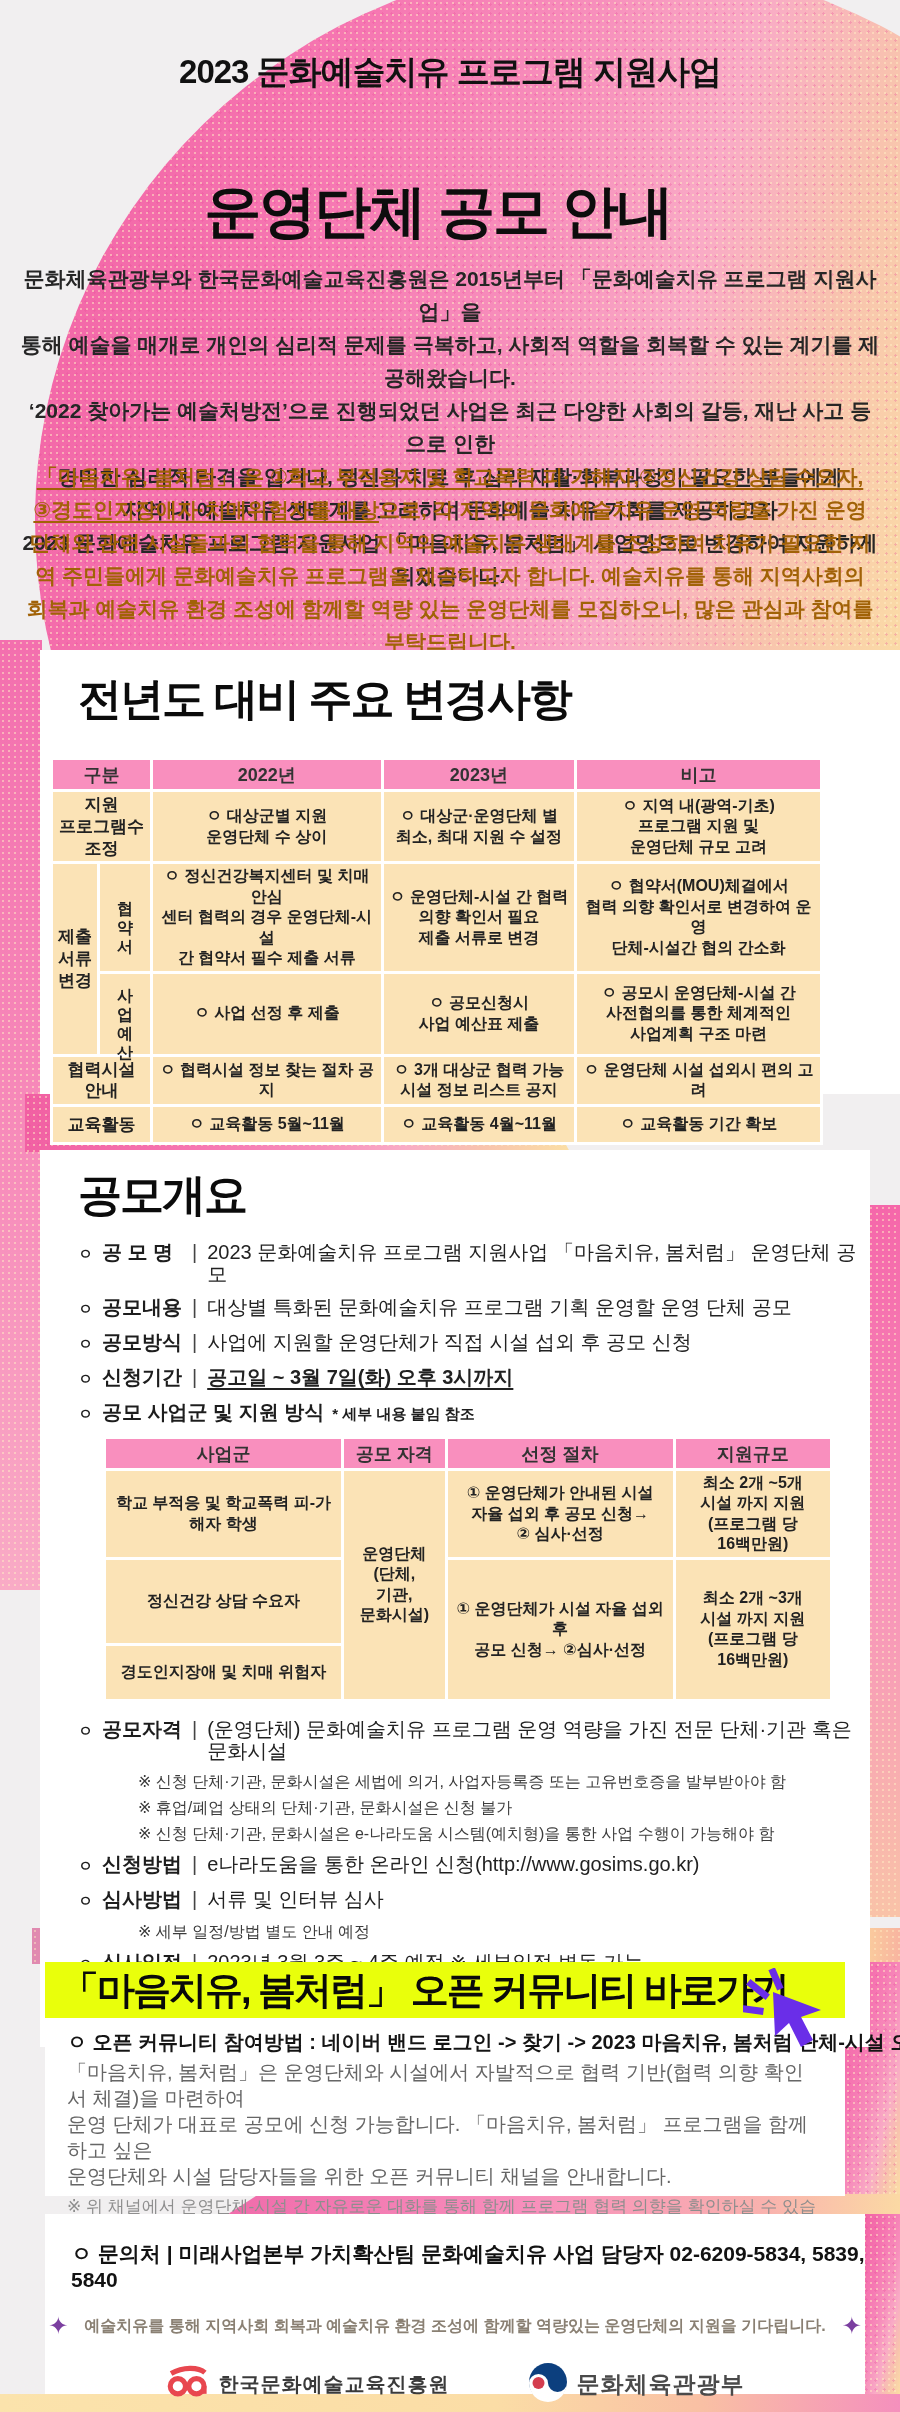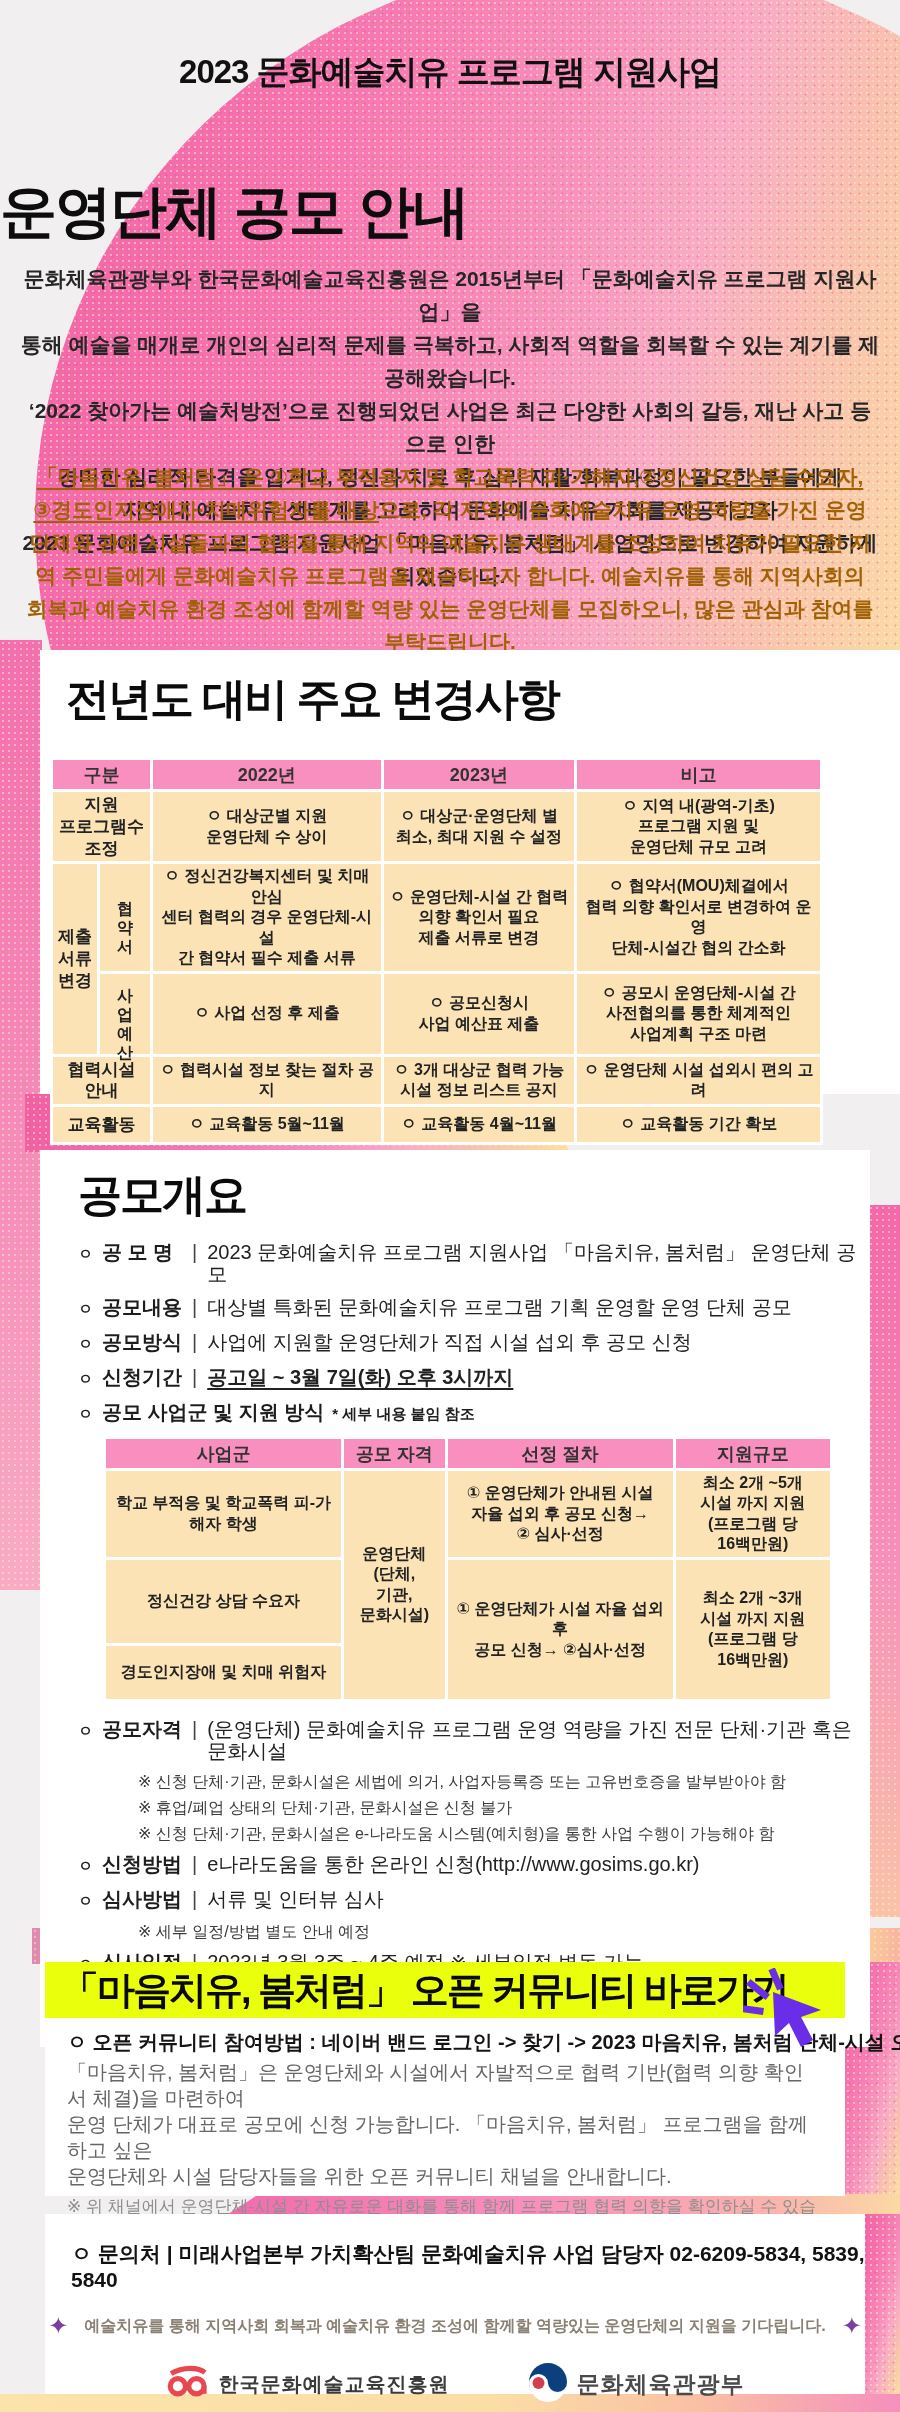--- a/index.html
+++ b/index.html
@@ -41,37 +41,37 @@
     background:linear-gradient(90deg,#f06cab 0%,#f78fbc 45%,#f9b2ae 80%,#fbd9a4 100%);}
   .right-col3{position:absolute;left:862px;top:2214px;width:38px;height:180px;}
   .band4{position:absolute;left:0;top:2394px;width:900px;height:18px;
     background:linear-gradient(90deg,#fbe3ac 0%,#fbdda6 55%,#f9c0a4 78%,#f590bd 100%);}
 
   
   .hero-eyebrow{position:absolute;left:0;top:50px;width:900px;text-align:center;
     font-size:33px;font-weight:800;letter-spacing:-1px;color:#111;}
   .hero-title1{position:absolute;left:0;top:99px;width:900px;text-align:center;
     font-size:57px;font-weight:900;letter-spacing:-2px;color:#0d0d0d;}
-  .hero-title2{position:absolute;left:0;top:174px;width:876px;
+  .hero-title2{position:absolute;left:0;top:174px;width:876px;text-align:center;
     font-size:57px;font-weight:900;letter-spacing:-2px;color:#0d0d0d;}
   .hero-p1{position:absolute;left:20px;top:262px;width:860px;text-align:center;
     font-size:21px;line-height:33px;font-weight:600;color:#262626;white-space:pre-line;}
   .hero-p2{position:absolute;left:25px;top:460px;width:850px;text-align:center;
     font-size:21px;line-height:33px;font-weight:600;color:#a16207;}
   .hero-p2 .u{font-weight:800;text-decoration:underline;text-underline-offset:4px;}
 
   
   .box{position:absolute;background:#ffffff;z-index:2;}
   .box-changes{left:40px;top:650px;width:860px;height:444px;}
   .box-overview{left:40px;top:1150px;width:830px;min-height:775px;}
   .box-community{left:45px;top:1962px;width:800px;height:234px;}
   .box-footer{left:45px;top:2214px;width:820px;height:180px;}
 
   .sec-heading{font-size:44px;font-weight:900;letter-spacing:-2px;color:#0b0b0b;}
-  .box-changes .sec-heading{margin:20px 0 28px 26px;}
+  .box-changes .sec-heading{margin:20px 0 28px 38px;}
   .box-overview .sec-heading{margin:16px 0 16px 38px;}
 
   
   table{border-collapse:collapse;}
   td,th{border:3px solid #ffffff;text-align:center;vertical-align:middle;
         white-space:pre-line;padding:2px 4px;}
   th{background:#f98fbe;font-size:18px;font-weight:700;color:#333;height:32px;}
   td{background:#fbe3b6;font-size:16px;line-height:1.28;font-weight:600;color:#222;}
   .t-changes{margin-left:10px;width:773px;}
   .t-changes .lab{font-weight:700;font-size:17px;}

